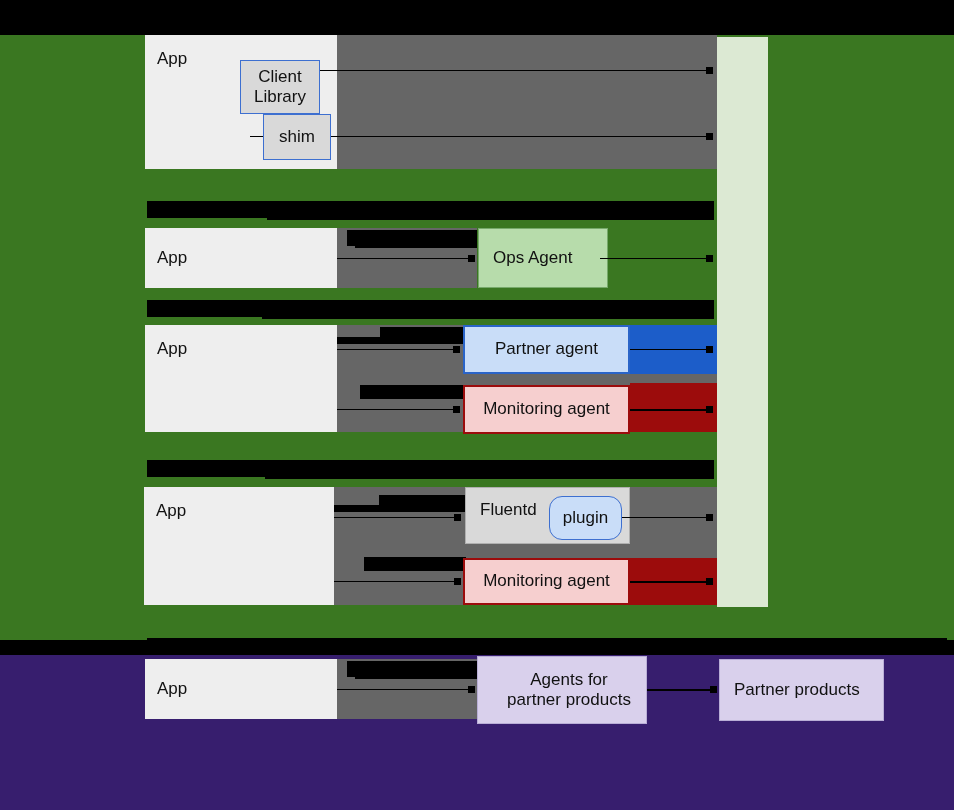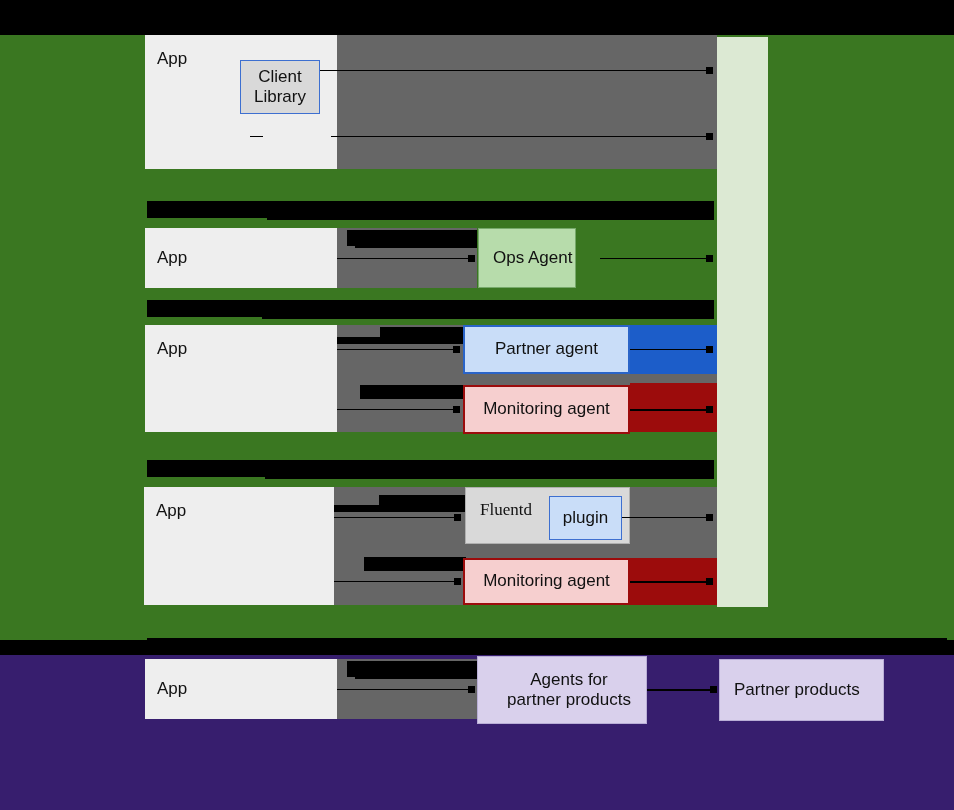--- a/index.html
+++ b/index.html
@@ -80,39 +80,42 @@
   <div class="box app-panel" style="left:145px;top:35px;width:192px;height:134px;">
     <span class="label">App</span>
   </div>
 
   <div class="box b-blue-outline centered2" style="left:240px;top:60px;width:80px;height:54px;">
     <span class="label">Client
 Library</span>
   </div>
 
 
+  <div class="box b-blue-outline centered2" style="left:263px;top:114px;width:68px;height:46px;">
+    <span class="label">shim</span>
+  </div>
 
   <div class="line" style="left:250px;top:136px;width:13px;"></div>
 
   <div class="line" style="left:320px;top:70px;width:392px;"></div>
   <div class="dot" style="left:706px;top:67px;"></div>
   <div class="line" style="left:331px;top:136px;width:381px;"></div>
   <div class="dot" style="left:706px;top:133px;"></div>
 
   <div class="redact" style="left:147px;top:201px;width:567px;height:17px;"></div>
   <div class="redact" style="left:267px;top:211px;width:447px;height:9px;"></div>
 
   <div class="grey-block" style="left:337px;top:228px;width:140px;height:60px;"></div>
   <div class="box app-panel mid" style="left:145px;top:228px;width:192px;height:60px;">
     <span class="label">App</span>
   </div>
   <div class="redact" style="left:347px;top:230px;width:130px;height:16px;"></div>
   <div class="redact" style="left:355px;top:241px;width:122px;height:7px;"></div>
 
-  <div class="box b-green centered" style="left:478px;top:228px;width:98px;height:60px;">
+  <div class="box b-green centered" style="left:478px;top:228px;width:130px;height:60px;">
     <span class="label">Ops Agent</span>
   </div>
 
   <div class="line" style="left:337px;top:258px;width:135px;"></div>
   <div class="dot" style="left:468px;top:255px;"></div>
   <div class="line" style="left:600px;top:258px;width:112px;"></div>
   <div class="dot" style="left:706px;top:255px;"></div>
 
   <div class="redact" style="left:147px;top:300px;width:567px;height:17px;"></div>
   <div class="redact" style="left:262px;top:310px;width:452px;height:9px;"></div>
@@ -153,24 +156,24 @@
   <div class="box app-panel" style="left:144px;top:487px;width:190px;height:118px;">
     <span class="label">App</span>
   </div>
 
   <div class="red-block" style="left:630px;top:558px;width:87px;height:47px;"></div>
 
   <div class="redact" style="left:379px;top:495px;width:87px;height:14px;"></div>
   <div class="redact" style="left:334px;top:505px;width:132px;height:7px;"></div>
   <div class="redact" style="left:364px;top:557px;width:102px;height:14px;"></div>
 
-  <div class="box b-fluentd txt-left" style="left:465px;top:487px;width:165px;height:57px;align-items:flex-start;padding-top:12px;font-family:Liberation Serif, serif;">
+  <div class="box b-fluentd txt-left" style="left:465px;top:487px;width:165px;height:57px;align-items:flex-start;padding-top:12px;">
     <span class="label">Fluentd</span>
   </div>
-  <div class="box b-plugin centered2" style="left:549px;top:496px;width:73px;height:44px;">
+  <div class="box b-plugin centered2" style="left:549px;top:496px;width:73px;height:44px;border-radius:13px;">
     <span class="label">plugin</span>
   </div>
 
   <div class="box b-monitor centered2" style="left:463px;top:558px;width:167px;height:47px;">
     <span class="label">Monitoring agent</span>
   </div>
 
   <div class="line" style="left:334px;top:517px;width:124px;"></div>
   <div class="dot" style="left:454px;top:514px;"></div>
   <div class="line" style="left:622px;top:517px;width:90px;"></div>

